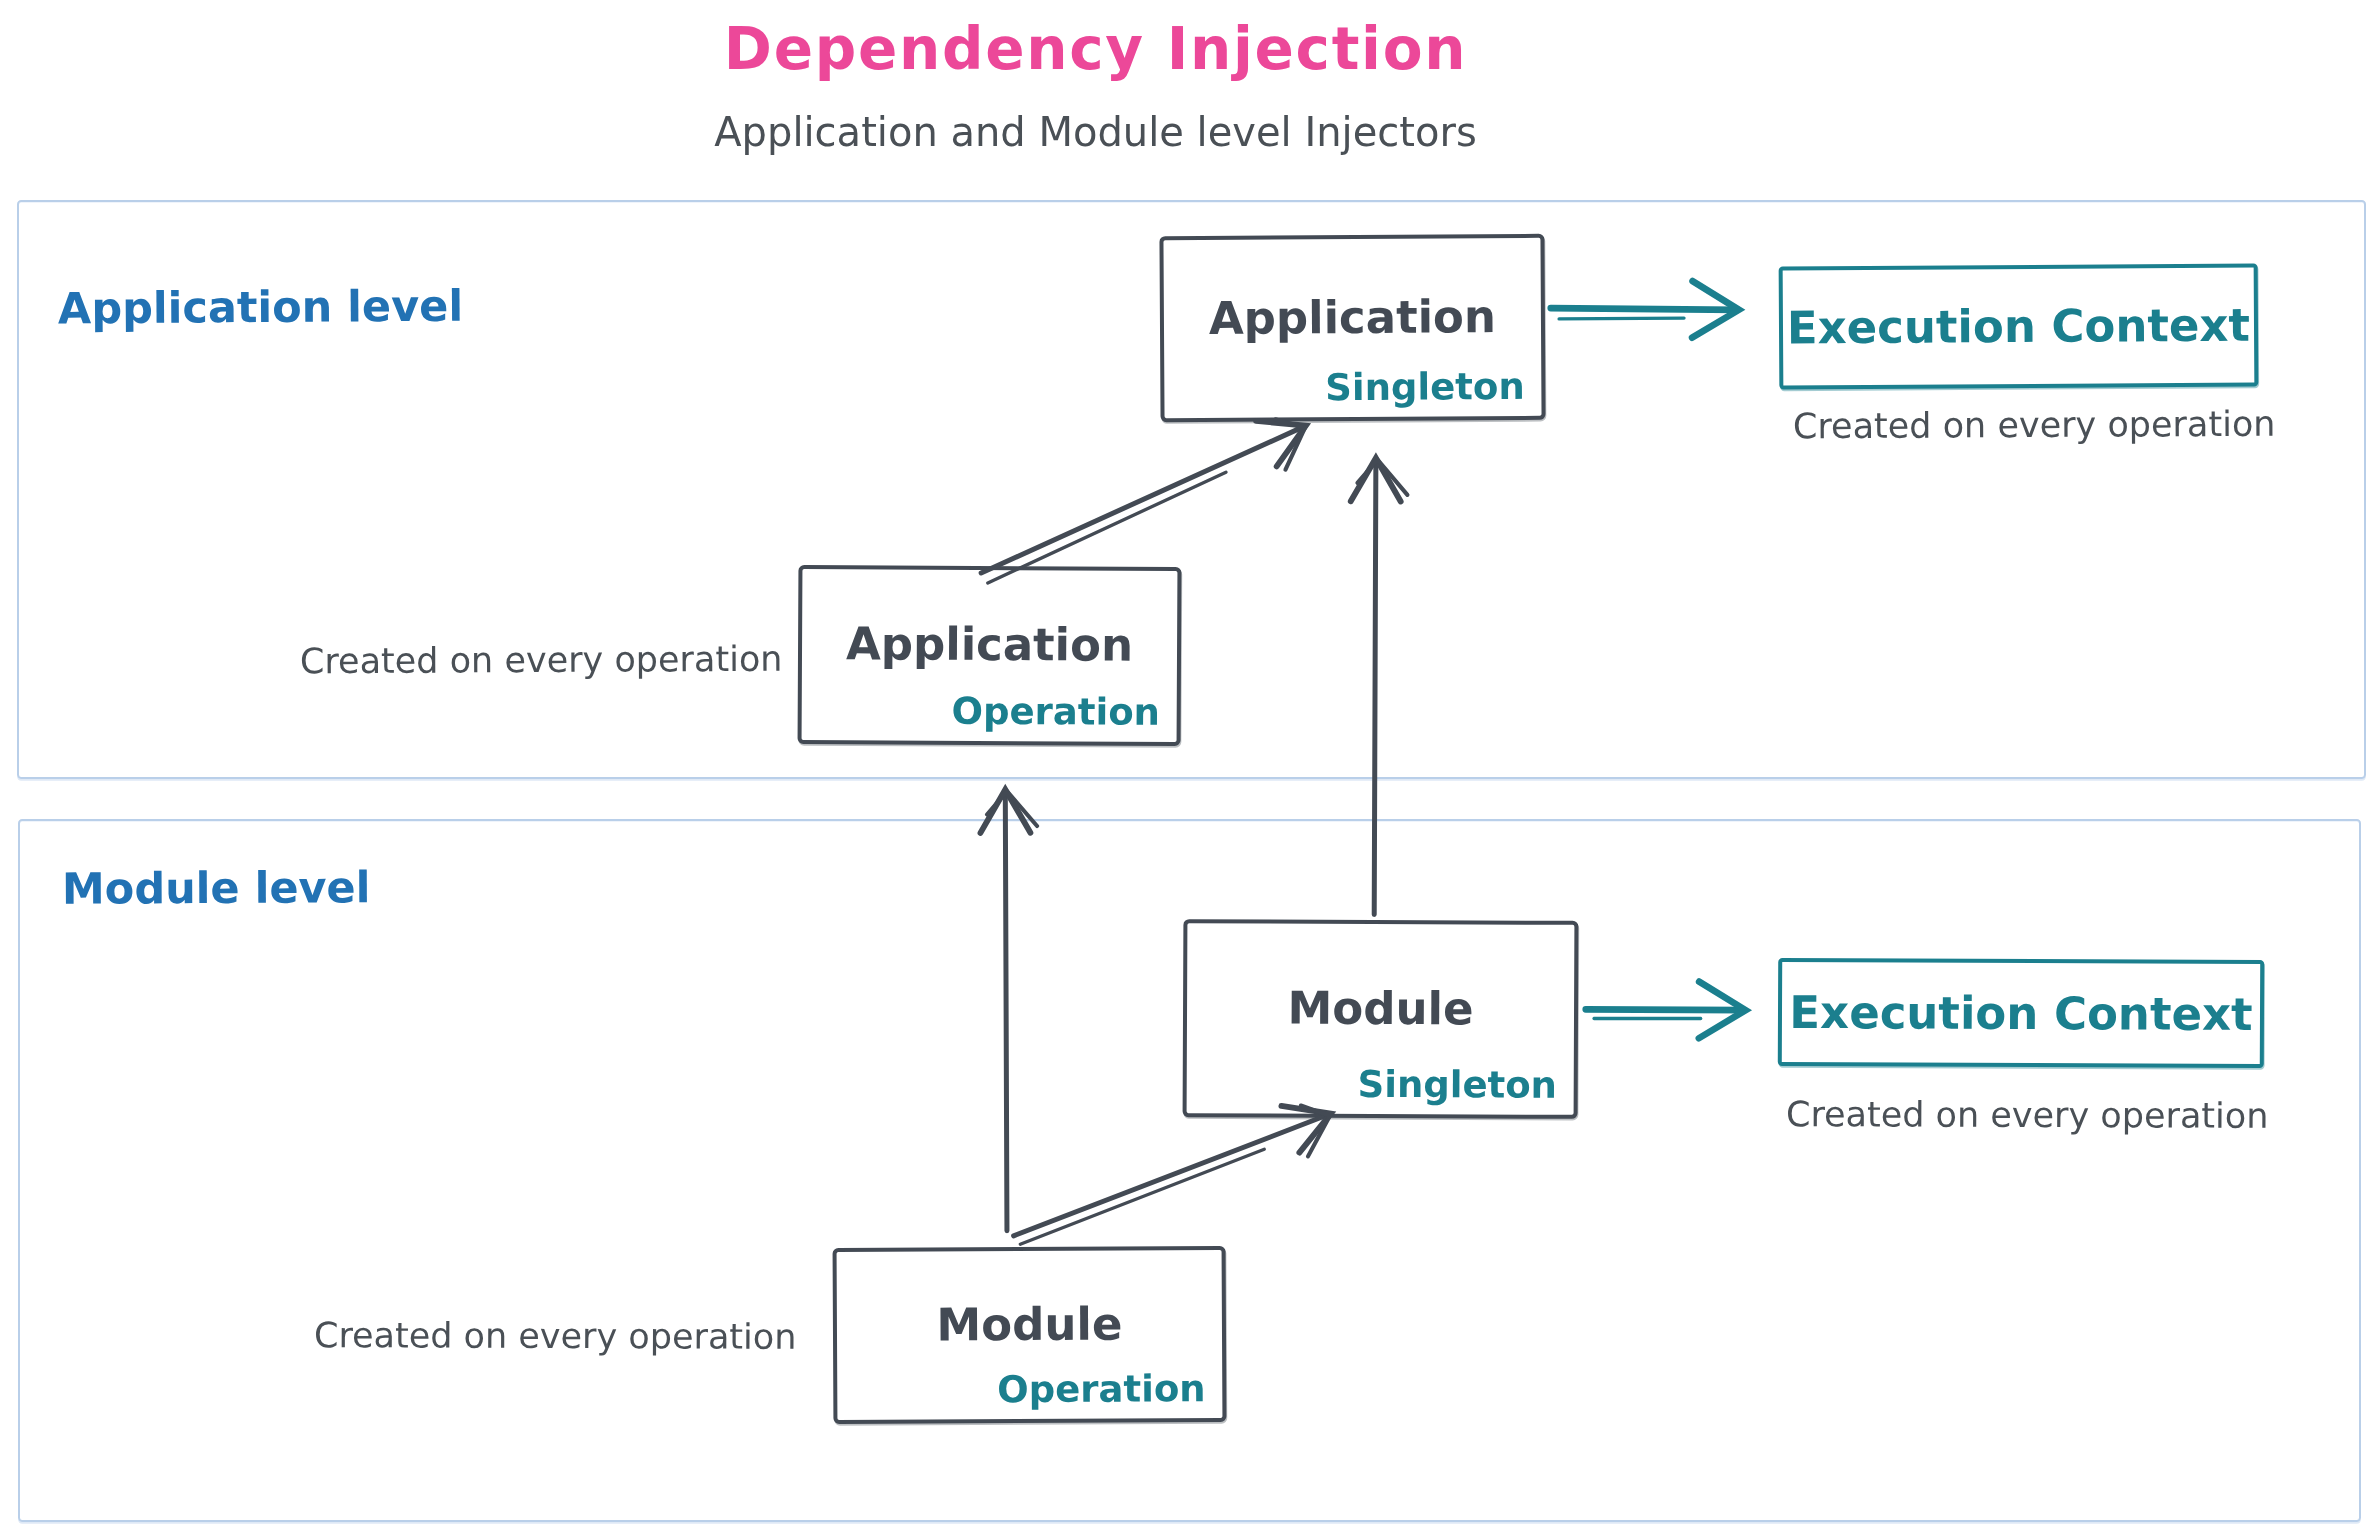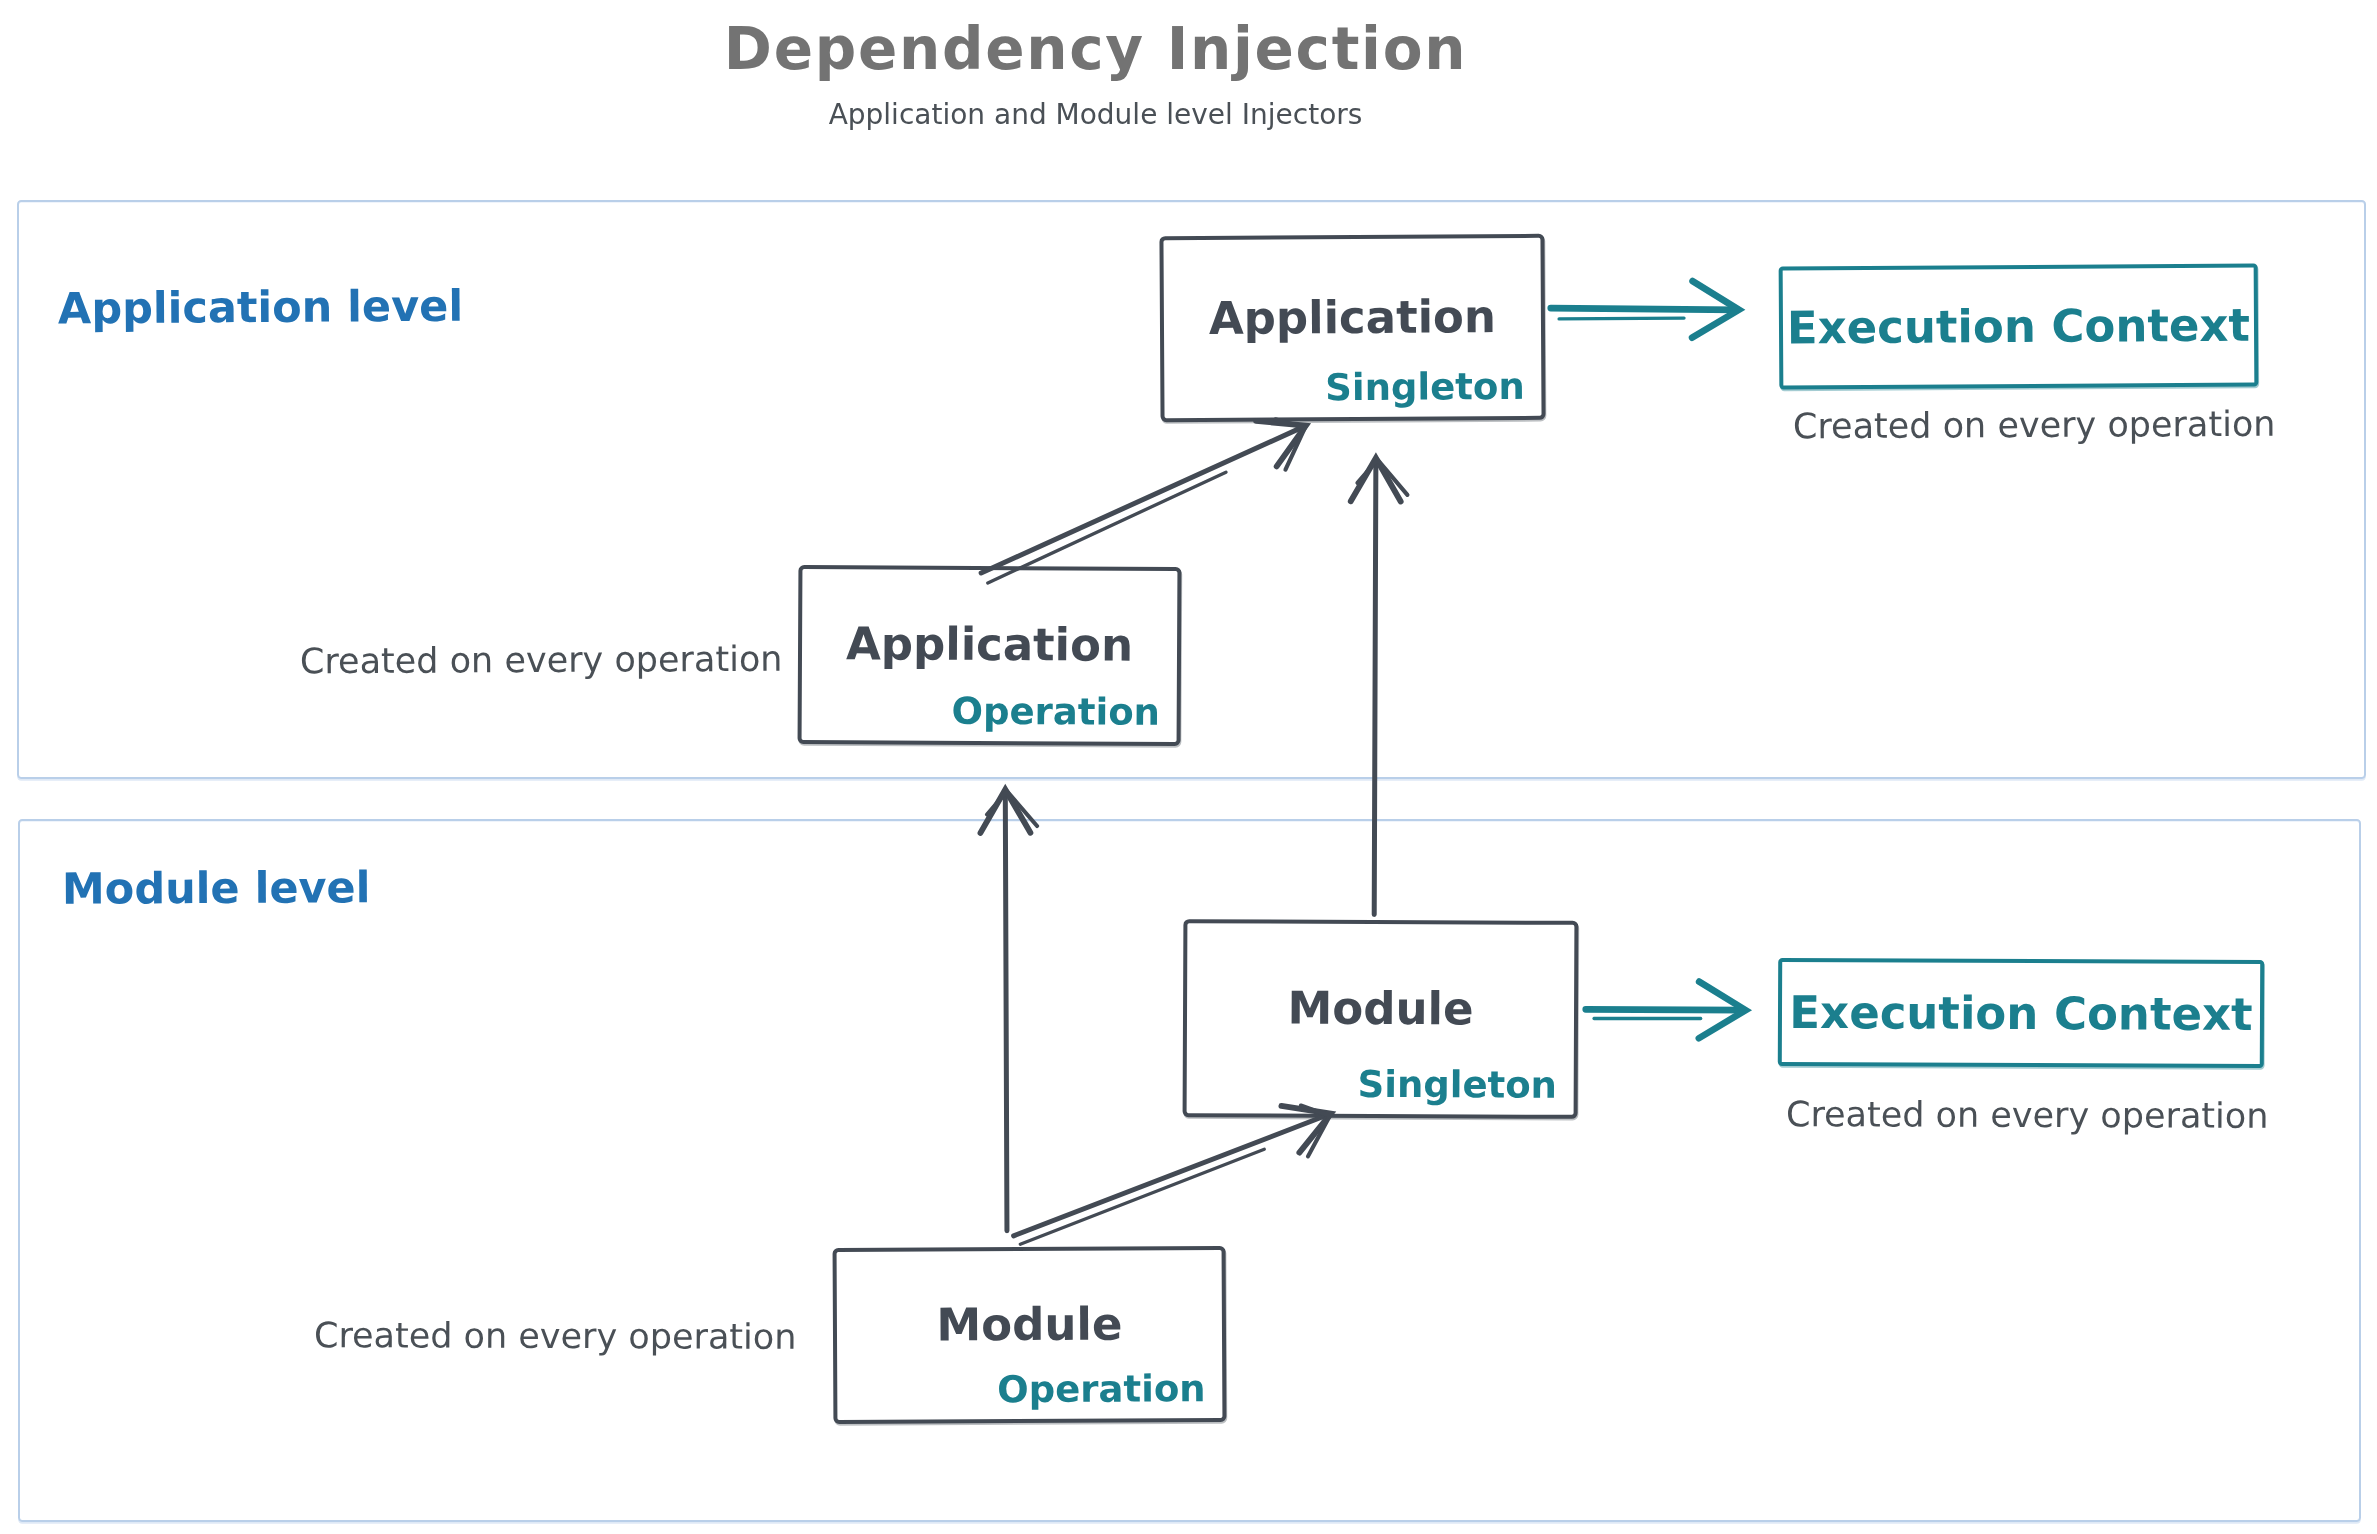--- a/index.html
+++ b/index.html
@@ -8,25 +8,25 @@
     width:2377px;height:1534px;
     background:#ffffff;
     font-family:"DejaVu Sans","Liberation Sans",sans-serif;
     overflow:hidden;
   }
   
   .header{position:absolute;left:0;top:0;width:2191px;text-align:center;}
   .title{
     margin:0;padding-top:15px;
     font-size:58px;font-weight:700;letter-spacing:1.7px;
-    color:#737373;
+    color:#ec4899;
   }
   .subtitle{
-    margin-top:15px;
-    font-size:28px;font-weight:500;
+    margin-top:26px;
+    font-size:40px;font-weight:500;
     color:#4a5056;
   }
   
   .level-container{
     position:absolute;
     border:2.5px solid #b9cfe9;
     border-radius:4.2px;
     box-shadow:0 1.7px 0 0 #dfe9f6, inset 0 0.8px 0 0 #eaf1fa;
     background:transparent;
   }

